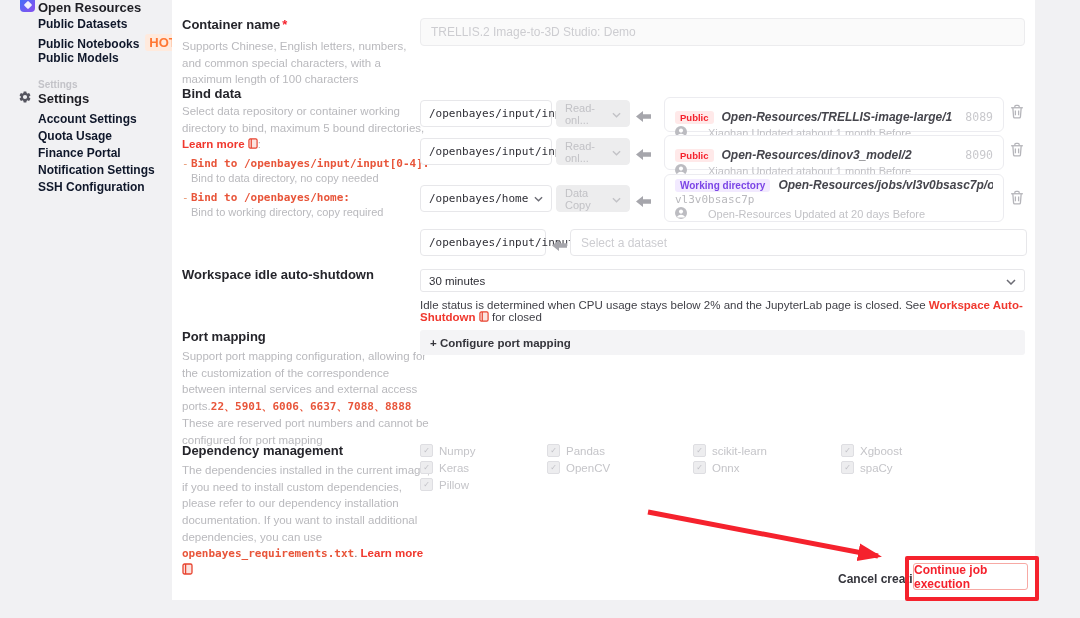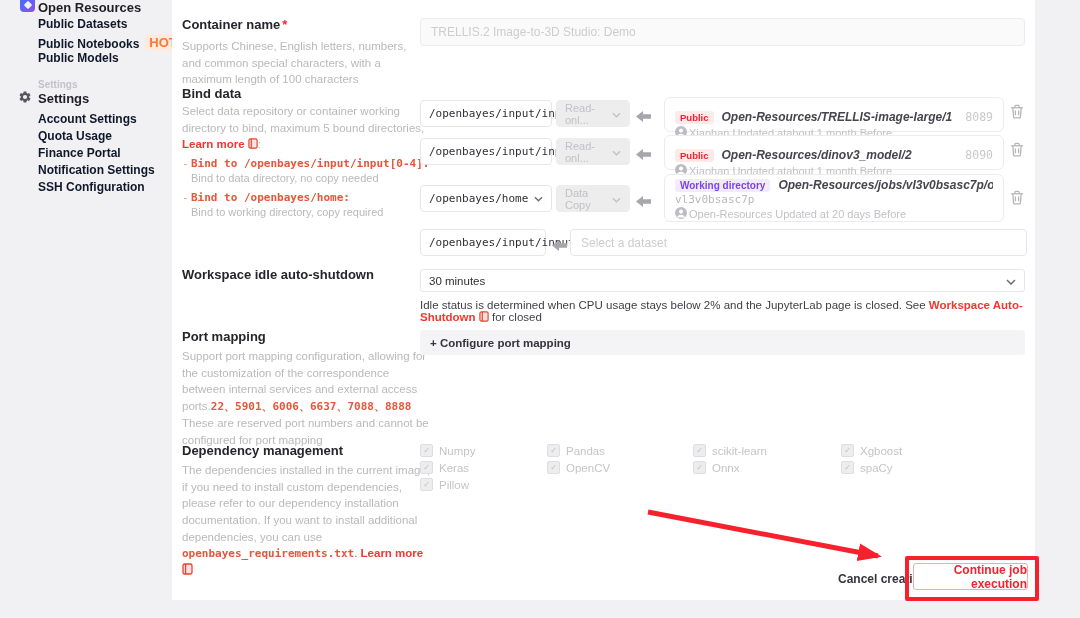--- a/index.html
+++ b/index.html
@@ -34,42 +34,42 @@
   .sel.disabled{background:#ededee;border-color:#ededee;color:#c2c2c6;cursor:default;}
   .txtinput{box-sizing:border-box;border:1px solid #e7e7ea;border-radius:4px;background:#fff;
     font-size:12px;color:#35353c;padding:0 10px;font-family:"Liberation Sans","DejaVu Sans",sans-serif;outline:none;}
   .txtinput::placeholder{color:#cdcdd1;}
   .txtinput.disabled{background:#fafafa;border-color:#ececee;}
   
   .ds-card{box-sizing:border-box;border:1px solid #ececf0;border-radius:6px;background:#fff;padding:12px 10px;}
   .ds-line1{display:flex;align-items:center;gap:8px;}
   .ds-title{font-size:12px;font-weight:600;color:#45454c;white-space:nowrap;overflow:hidden;font-style:italic;}
   .ds-num{margin-left:auto;font-size:11.5px;color:#c9c9cd;}
-  .ds-meta{display:flex;align-items:center;gap:2px;font-size:11px;color:#c2c2c6;margin-top:2px;white-space:nowrap;}
+  .ds-meta{display:flex;align-items:center;gap:21px;font-size:11px;color:#c2c2c6;margin-top:2px;white-space:nowrap;}
   .badge-public{font-size:9.5px;font-weight:bold;color:#f5222d;background:#ffe9e9;
     padding:1px 5px;border-radius:3px;white-space:nowrap;}
   .badge-wd{font-size:10px;font-weight:bold;color:#7b45e6;background:#f2eaff;
     padding:1px 5px;border-radius:3px;white-space:nowrap;}
   .ds-sub{font-size:11px;color:#b9b9bd;margin-top:1px;}
   .trash{cursor:pointer;}
   .bullets{font-size:11px;line-height:1.4;}
   .bullet{position:relative;padding-left:9px;margin-bottom:3px;}
   .bullet .dash{position:absolute;left:0;color:#e8966f;}
   .bullet .bcode{font-weight:bold;}
   .bullet .bdesc{color:#b9b9bd;font-family:"Liberation Sans","DejaVu Sans",sans-serif;font-size:11px;}
   .note{font-size:11.5px;color:#3f3f46;}
   .gray-bar{box-sizing:border-box;background:#f4f4f6;border-radius:3px;display:flex;align-items:center;
     padding:0 10px;font-size:11.5px;font-weight:bold;color:#35353c;cursor:pointer;}
   .chk{display:flex;align-items:center;gap:6px;}
   .chk-box{width:11px;height:11px;border:1px solid #dedee2;background:#ededef;border-radius:2px;
     font-size:8px;color:#bfbfc4;display:flex;align-items:center;justify-content:center;line-height:1;}
   .chk-label{font-size:11.5px;color:#c5c5c9;}
   .cancel-btn{font-size:12px;font-weight:bold;color:#35353c;cursor:pointer;}
   .submit-btn{box-sizing:border-box;border:1px solid #f7a9a4;border-radius:3px;background:#fff;
-    font-size:12px;font-weight:bold;color:#f5222d;display:flex;align-items:center;justify-content:center;cursor:pointer;text-align:right;}
+    font-size:12px;font-weight:bold;color:#f5222d;display:flex;align-items:center;justify-content:center;cursor:pointer;}
   .annot-rect{box-sizing:border-box;border:4px solid #f5222d;border-radius:2px;pointer-events:none;}
   .docicon{display:inline-block;vertical-align:-1px;}
 </style>
 </head>
 <body>
 
 <div>
   <div class="abs or-icon" style="left:20px;top:-4px;"></div>
   <div class="abs sb-header" style="left:38px;top:0;">Open Resources</div>
 

